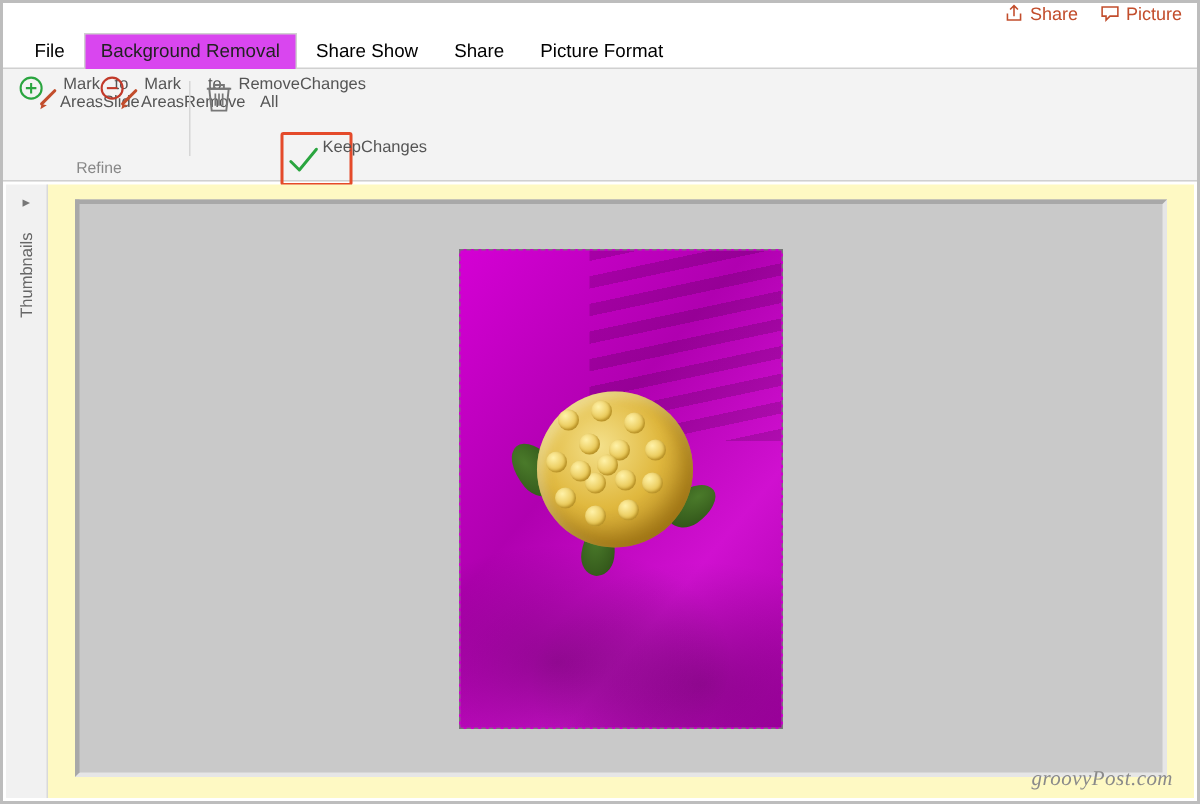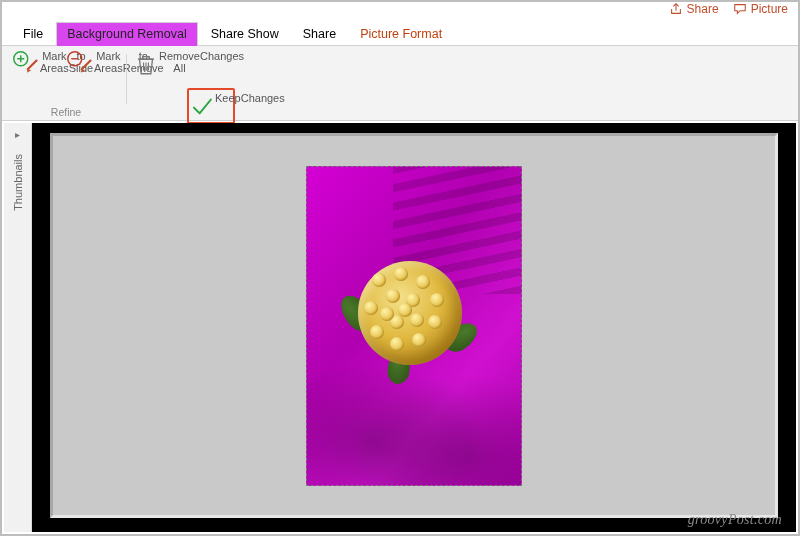--- a/index.html
+++ b/index.html
@@ -4,34 +4,34 @@
 <style>
   * { box-sizing: border-box; margin: 0; padding: 0; }
   html, body { width: 800px; height: 536px; overflow: hidden; font-family: "Segoe UI", Arial, sans-serif; font-size: 12px; color: #444; background: #fff; }
   .frame { width: 800px; height: 536px; border: 2px solid #bdbdbd; position: relative; background: #fff; }
   .titlebar { height: 20px; display: flex; align-items: flex-start; justify-content: flex-end; padding: 0 10px; }
   .titlebar .tbtn { display: flex; align-items: center; gap: 4px; color: #c24d2c; font-size: 12px; margin-left: 14px; cursor: pointer; }
   .titlebar .tbtn .ic { width: 14px; height: 14px; display: inline-flex; align-items: center; justify-content: center; }
   .tabs { height: 24px; display: flex; align-items: flex-end; padding-left: 10px; gap: 2px; border-bottom: 1px solid #d0d0d0; }
   .tab { padding: 4px 10px 5px 10px; font-size: 12.5px; color: #000000; cursor: pointer; border: 1px solid transparent; border-bottom: none; position: relative; top: 1px; }
   .tab.active { background: #d946ef; border-color: #d0d0d0; color: #222; }
-  .tab.accent { color: #c2410c; }
+  .tab.accent { color: #000000; }
   .ribbon { height: 75px; background: #f3f3f3; border-bottom: 1px solid #d0d0d0; display: flex; align-items: stretch; padding: 2px 6px 0 6px; }
   .rgroup { display: flex; flex-direction: column; align-items: center; padding: 0 4px; }
   .rgroup .btns { display: flex; flex: 1; }
   .rbtn { width: 54px; display: flex; flex-direction: row; align-items: flex-start; justify-content: flex-start; padding-top: 2px; text-align: center; font-size: 11px; line-height: 12px; color: #555; cursor: pointer; }
   .rbtn .icon { width: 28px; height: 28px; margin-bottom: 2px; display: flex; align-items: center; justify-content: center; }
   .rgroup .glabel { font-size: 10.5px; color: #888; text-align: center; padding: 1px 0 2px 0; width: 100%; }
   .vsep { width: 1px; background: #d6d6d6; margin: 6px 2px 16px 2px; }
   .highlight-box { border: 2px solid #e44a2a; border-radius: 2px; margin-top: 40px; }
   .workspace { position: absolute; top: 121px; left: 2px; right: 2px; bottom: 2px; display: flex; }
   .thumbpanel { width: 28px; background: #f1f1f1; border-right: 1px solid #d9d9d9; display: flex; flex-direction: column; align-items: center; padding-top: 6px; }
   .thumbpanel .chev { color: #777; font-size: 10px; cursor: pointer; }
   .thumbpanel .vtext { writing-mode: vertical-rl; transform: rotate(180deg); font-size: 11px; color: #666; margin-top: 14px; }
-  .canvasarea { flex: 1; background: #000000; position: relative; padding: 10px 18px 14px 18px; }
+  .canvasarea { flex: 1; background: #fef9c3; position: relative; padding: 10px 18px 14px 18px; }
   .slide-outer { width: 100%; height: 100%; background: #c9c9c9; border-top: 3px solid #a8a8a8; border-left: 3px solid #a8a8a8; border-right: 3px solid #e6e6e6; border-bottom: 3px solid #e6e6e6; position: relative; display: flex; align-items: center; justify-content: center; }
   .imgbox { width: 216px; height: 320px; border: 1px dashed #777; background: #cc00cc; position: relative; overflow: hidden; }
   .imgbox .tint { position: absolute; inset: 0; background: linear-gradient(130deg, #d400d4 0%, #b000b0 40%, #d010d0 70%, #a800a8 100%); }
   .imgbox .shade1 { position: absolute; top: 0; right: 0; width: 60%; height: 40%; background: repeating-linear-gradient(-12deg, rgba(0,0,0,0.15) 0 8px, rgba(0,0,0,0) 8px 18px); }
   .imgbox .shade2 { position: absolute; bottom: 0; left: 0; width: 100%; height: 45%; background: radial-gradient(ellipse at 30% 70%, rgba(0,0,0,0.25), transparent 55%), radial-gradient(ellipse at 75% 80%, rgba(0,0,0,0.22), transparent 50%); }
   .flower { position: absolute; left: 48%; top: 46%; width: 120px; height: 120px; transform: translate(-50%,-50%); }
   .flower .cluster { position: absolute; inset: 8px; border-radius: 50%; background: radial-gradient(circle at 40% 35%, #f4e08a, #e0b83e 45%, #b78a20 80%); box-shadow: inset -6px -8px 14px rgba(120,80,0,0.45), inset 4px 4px 8px rgba(255,255,220,0.5); }
   .flower .petal { position: absolute; width: 14px; height: 14px; border-radius: 50%; background: radial-gradient(circle at 35% 30%, #fff2a8, #e6c24a 70%); box-shadow: inset -1px -1px 2px rgba(130,90,0,0.5); }
   .flower .leaf { position: absolute; width: 26px; height: 40px; background: radial-gradient(ellipse at 40% 30%, #4a7a2a, #2d4e16); border-radius: 50% 50% 50% 50% / 60% 60% 40% 40%; }
   .watermark { position: absolute; right: 14px; bottom: 4px; font-family: Georgia, 'Times New Roman', serif; font-style: italic; font-size: 14px; color: #8a8a8a; letter-spacing: 0.3px; }

